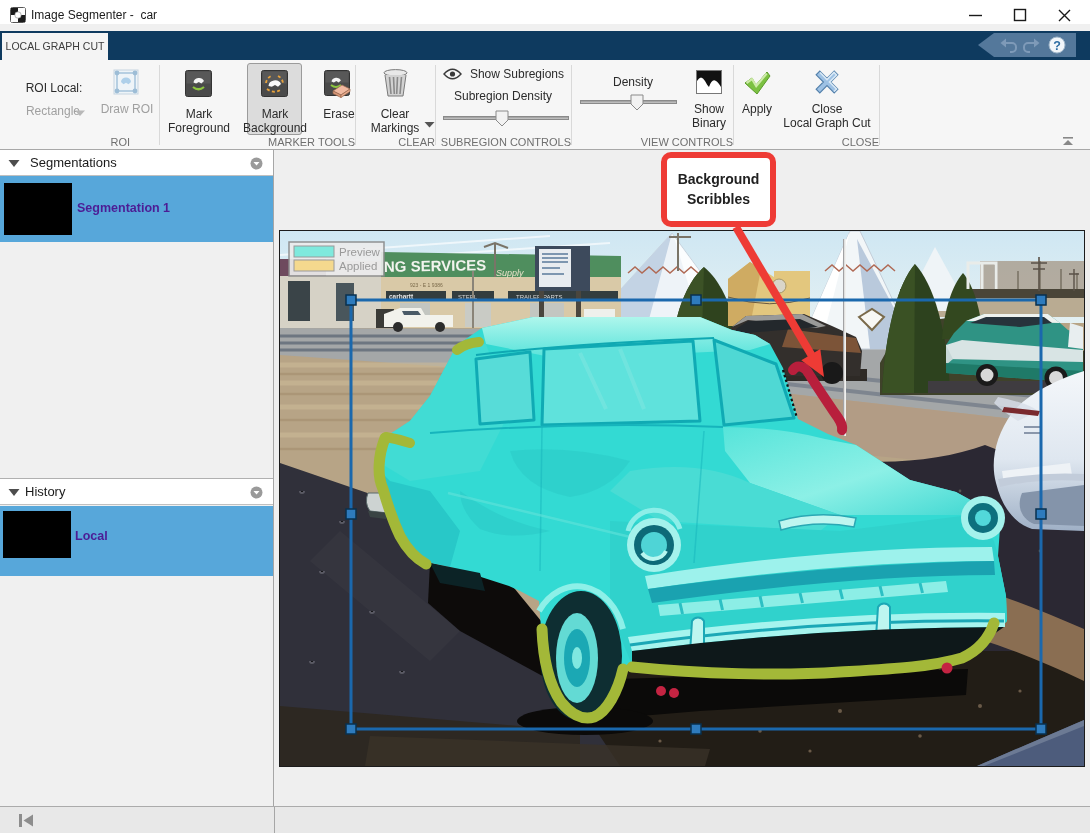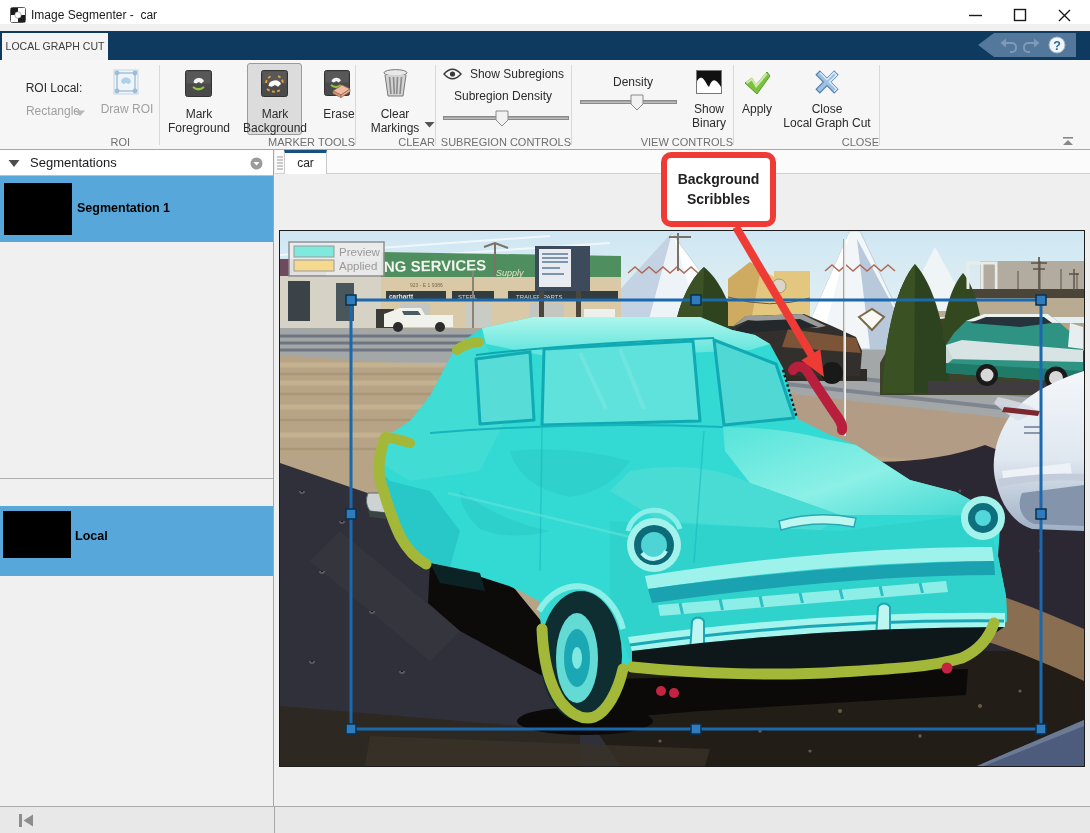--- a/index.html
+++ b/index.html
@@ -22,21 +22,21 @@
     text-align:right; }
   .btxt { position:absolute; font-size:12px; color:#2b2b2b; text-align:center; line-height:13.5px; }
   .gtxt { color:#a0a0a0; }
   
   #leftpanel { left:0; top:150px; width:274px; height:656px; background:#f0f0f0;
     border-right:1px solid #a6a6a6; }
   .phead { position:absolute; left:0; width:273px; height:26px; background:#fff;
     border-bottom:1px solid #c0c0c0; font-size:13px; color:#1a1a1a; }
   .prow { position:absolute; left:0; width:273px; background:#57a7da; }
   .thumb { position:absolute; background:#000; }
-  .rowlab { position:absolute; color:#000000; font-weight:bold; font-size:12.5px; }
+  .rowlab { position:absolute; color:#4c1d95; font-weight:bold; font-size:12.5px; }
   
   #docarea { left:275px; top:150px; width:815px; height:656px; background:#efefef; }
   #doctabrow { left:0; top:0; width:815px; height:24px; background:#fbfbfb;
     border-bottom:1px solid #d2d2d2; }
   #cartab { left:9px; top:0; width:43px; height:24px; background:#fff;
     border-top:3px solid #17527e; border-left:1px solid #c9c9c9; border-right:1px solid #c9c9c9;
     font-size:12px; color:#222; text-align:center; line-height:20px; }
   
   #statusbar { left:0; top:806px; width:1090px; height:27px; background:#e8e8e8;
     border-top:1px solid #ababab; }
@@ -197,33 +197,37 @@
       <svg class="abs" style="left:250px;top:7px" width="13" height="13">
           <circle cx="6.5" cy="6.5" r="6" fill="#9a9a9a"></circle>
           <path d="M3.5 5 L6.5 8.5 L9.5 5 Z" fill="#fff"></path>
         </svg>
     </div>
     <div class="prow" style="top:26px;height:66px">
       <div class="thumb" style="left:4px;top:7px;width:68px;height:52px"></div>
       <div class="rowlab" style="left:77px;top:25px">Segmentation 1</div>
     </div>
     <div class="abs" style="left:0;top:328px;width:273px;height:1px;background:#b0b0b0"></div>
+    <div class="phead" style="top:329px">
+      <svg class="abs" style="left:8px;top:9px" width="12" height="9">
+          <path d="M0.5 1 L6 8 L11.5 1 Z" fill="#4d4d4d"></path>
+        </svg>
+      <span class="abs" style="left:25px;top:5px">History</span>
+      <svg class="abs" style="left:250px;top:7px" width="13" height="13">
+          <circle cx="6.5" cy="6.5" r="6" fill="#9a9a9a"></circle>
+          <path d="M3.5 5 L6.5 8.5 L9.5 5 Z" fill="#fff"></path>
+        </svg>
+    </div>
     <div class="prow" style="top:356px;height:70px">
       <div class="thumb" style="left:3px;top:5px;width:68px;height:47px"></div>
       <div class="rowlab" style="left:75px;top:23px">Local</div>
     </div>
   </div>
 
   <div class="abs" id="docarea">
-    <div class="abs" id="doctabrow">
-      <svg class="abs" style="left:1px;top:5px" width="8" height="16">
-          <path d="M1 2h6M1 5h6M1 8h6M1 11h6M1 14h6" stroke="#9a9a9a" stroke-width="1"></path>
-        </svg>
-      <div class="abs" id="cartab">car</div>
-    </div>
 
     <div class="abs" id="photo" style="left:4px;top:80px;width:806px;height:537px;border:1px solid #1c1c1c;background:#b7a083">
       <svg width="804" height="535" viewBox="0 0 804 535">
         <defs>
           <linearGradient id="sky" x1="0" y1="0" x2="0" y2="1">
             <stop offset="0" stop-color="#cfe7f3"></stop>
               <stop offset="1" stop-color="#edf4f2"></stop>
           </linearGradient>
           <linearGradient id="roofg" x1="0" y1="0" x2="0" y2="1">
             <stop offset="0" stop-color="#aef6ec"></stop>

